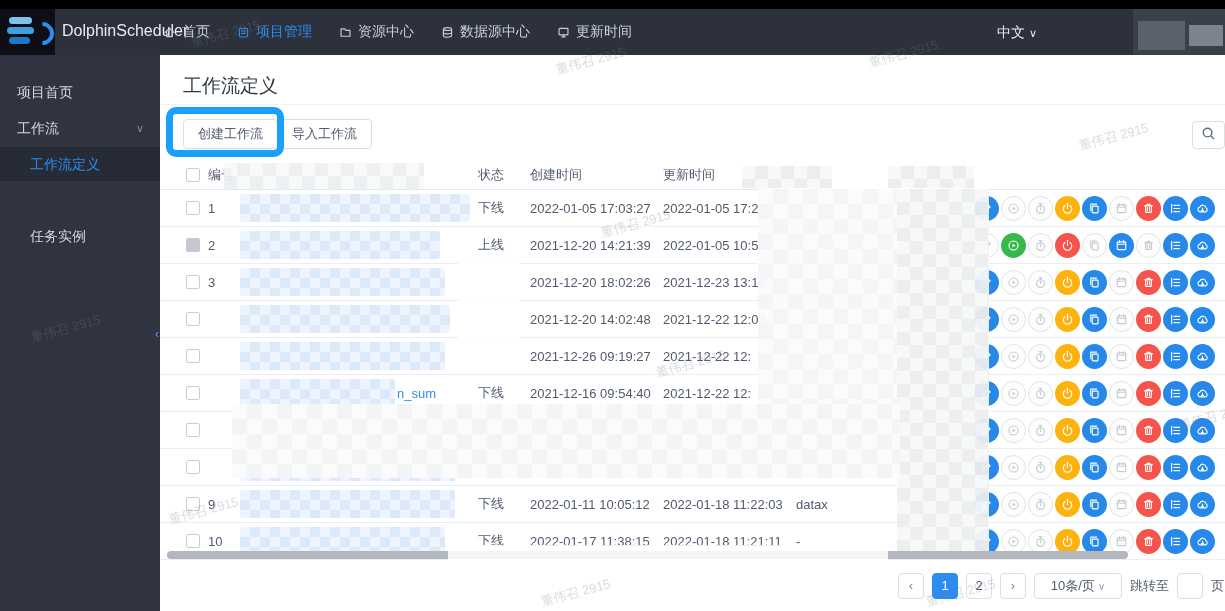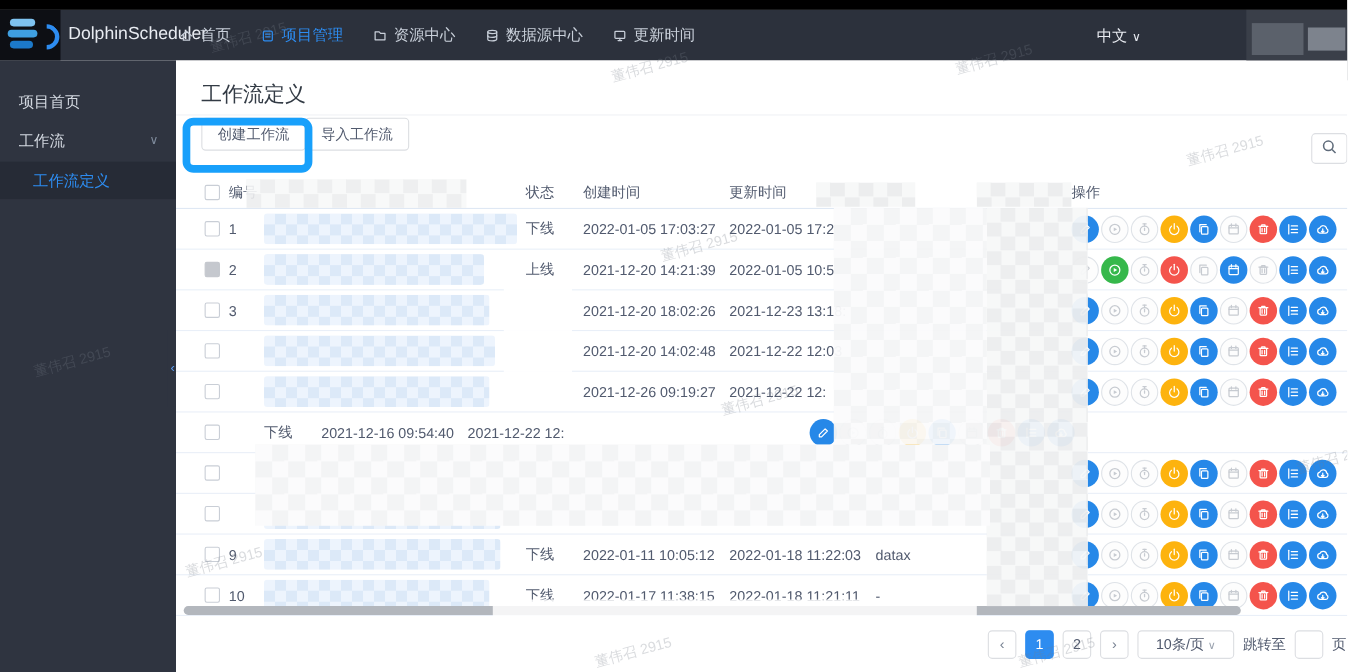--- a/index.html
+++ b/index.html
@@ -33,21 +33,21 @@
   .side-item.child .txt{margin-left:30px;}
   .side-item.active{background:#262b36;color:#2d8cf0;}
   .side-item .chev{position:absolute;right:16px;top:0;font-size:11px;color:#7f8b9c;}
   .collapse-tab{position:absolute;left:152px;top:300px;width:15px;height:70px;background:#2f3440;
     border-radius:0 60% 60% 0 / 0 50% 50% 0;}
   .collapse-tab .lt{position:absolute;left:3px;top:27px;color:#5c9ff5;font-size:12px;}
   
   .content{position:absolute;left:160px;top:55px;width:1065px;height:556px;background:#fff;}
   .page-title{position:absolute;left:23px;top:18px;font-size:19px;color:#333b45;}
   .title-divider{position:absolute;left:0;top:49px;width:1065px;height:1px;background:#f0f2f6;}
-  .btn{position:absolute;top:52px;height:30px;line-height:28px;padding:0 14px;border:1px solid #dcdee2;
+  .btn{position:absolute;top:64px;height:30px;line-height:28px;padding:0 14px;border:1px solid #dcdee2;
     border-radius:4px;background:#fff;font-size:13px;color:#515a6e;box-sizing:border-box;cursor:pointer;}
   .btn-create{left:23px;}
   .btn-import{left:117px;}
   .search-input{position:absolute;left:867px;top:66px;width:157px;height:28px;border:1px solid #dcdee2;
     border-radius:4px;box-sizing:border-box;padding:0 8px;font-size:13px;color:#515a6e;outline:none;
     font-family:"Liberation Sans","DejaVu Sans",sans-serif;}
   .search-input::placeholder{color:#c0c4cc;}
   .search-btn{position:absolute;left:1032px;top:66px;width:33px;height:28px;border:1px solid #dcdee2;
     border-radius:4px;background:#fff;box-sizing:border-box;display:flex;align-items:center;justify-content:center;cursor:pointer;}
   
@@ -181,20 +181,23 @@
     <div class="side-item" style="top:56px;">
       <span class="txt">工作流</span>
       <span class="chev">∨</span>
     </div>
     <div class="side-item" style="top:20px;">
       <span class="txt">项目首页</span>
     </div>
     <div class="side-item child active" style="top:92px;">
       <span class="txt">工作流定义</span>
     </div>
+    <div class="side-item child" style="top:164px;">
+      <span class="txt">任务实例</span>
+    </div>
   </div>
   <div class="collapse-tab">
     <span class="lt">‹</span>
   </div>
 
   <div class="content">
     <div class="page-title">工作流定义</div>
     <div class="title-divider"></div>
     <button class="btn btn-create">创建工作流</button>
     <button class="btn btn-import">导入工作流</button>
@@ -209,21 +212,20 @@
 
     <div class="table">
       <div class="trow thead">
         <span class="cb c-check"></span>
         <span class="c-id">编号</span>
         <span class="c-name"></span>
         <span class="c-status">状态</span>
         <span class="c-ct">创建时间</span>
         <span class="c-ut">更新时间</span>
         <span class="c-desc"></span>
-        <span class="c-ops">操作</span>
       </div>
       <div id="table-body">
           <div class="trow">
             <span class="cb c-check"></span>
             <span class="c-id">1</span>
             <span class="c-name">
               <span class="blur-name" style="width: 230px;"></span>
             </span>
             <span class="c-status">下线</span>
             <span class="c-ct">2022-01-05 17:03:27</span>
@@ -670,20 +672,24 @@
                     <path d="M4.8 12.2 A3 3 0 0 1 4.8 6.3 A4 4 0 0 1 12.4 7.3 A2.6 2.6 0 0 1 11.6 12.2 Z"></path>
                     <path d="M8 7.6 L8 11.4 M6.6 10.2 L8 11.6 L9.4 10.2"></path>
                   </svg>
                 </span>
               </button>
             </span>
           </div>
           <div class="trow">
             <span class="cb c-check"></span>
             <span class="c-id"></span>
+            <span class="c-name">
+              <span class="blur-name" style="width: 155px;"></span>
+              <span class="name-link">n_sum</span>
+            </span>
             <span class="c-status">下线</span>
             <span class="c-ct">2021-12-16 09:54:40</span>
             <span class="c-ut">2021-12-22 12:</span>
             <span class="c-desc"></span>
             <span class="c-ops">
               <button class="op-btn op-blue">
                 <span style="display: flex;">
                   <svg width="13" height="13" viewBox="0 0 16 16" fill="none" stroke="currentColor" stroke-width="1.4" stroke-linecap="round" stroke-linejoin="round">
                     <path d="M3.5 12.5 L3.5 10 L10 3.5 L12.5 6 L6 12.5 Z"></path>
                   </svg>

